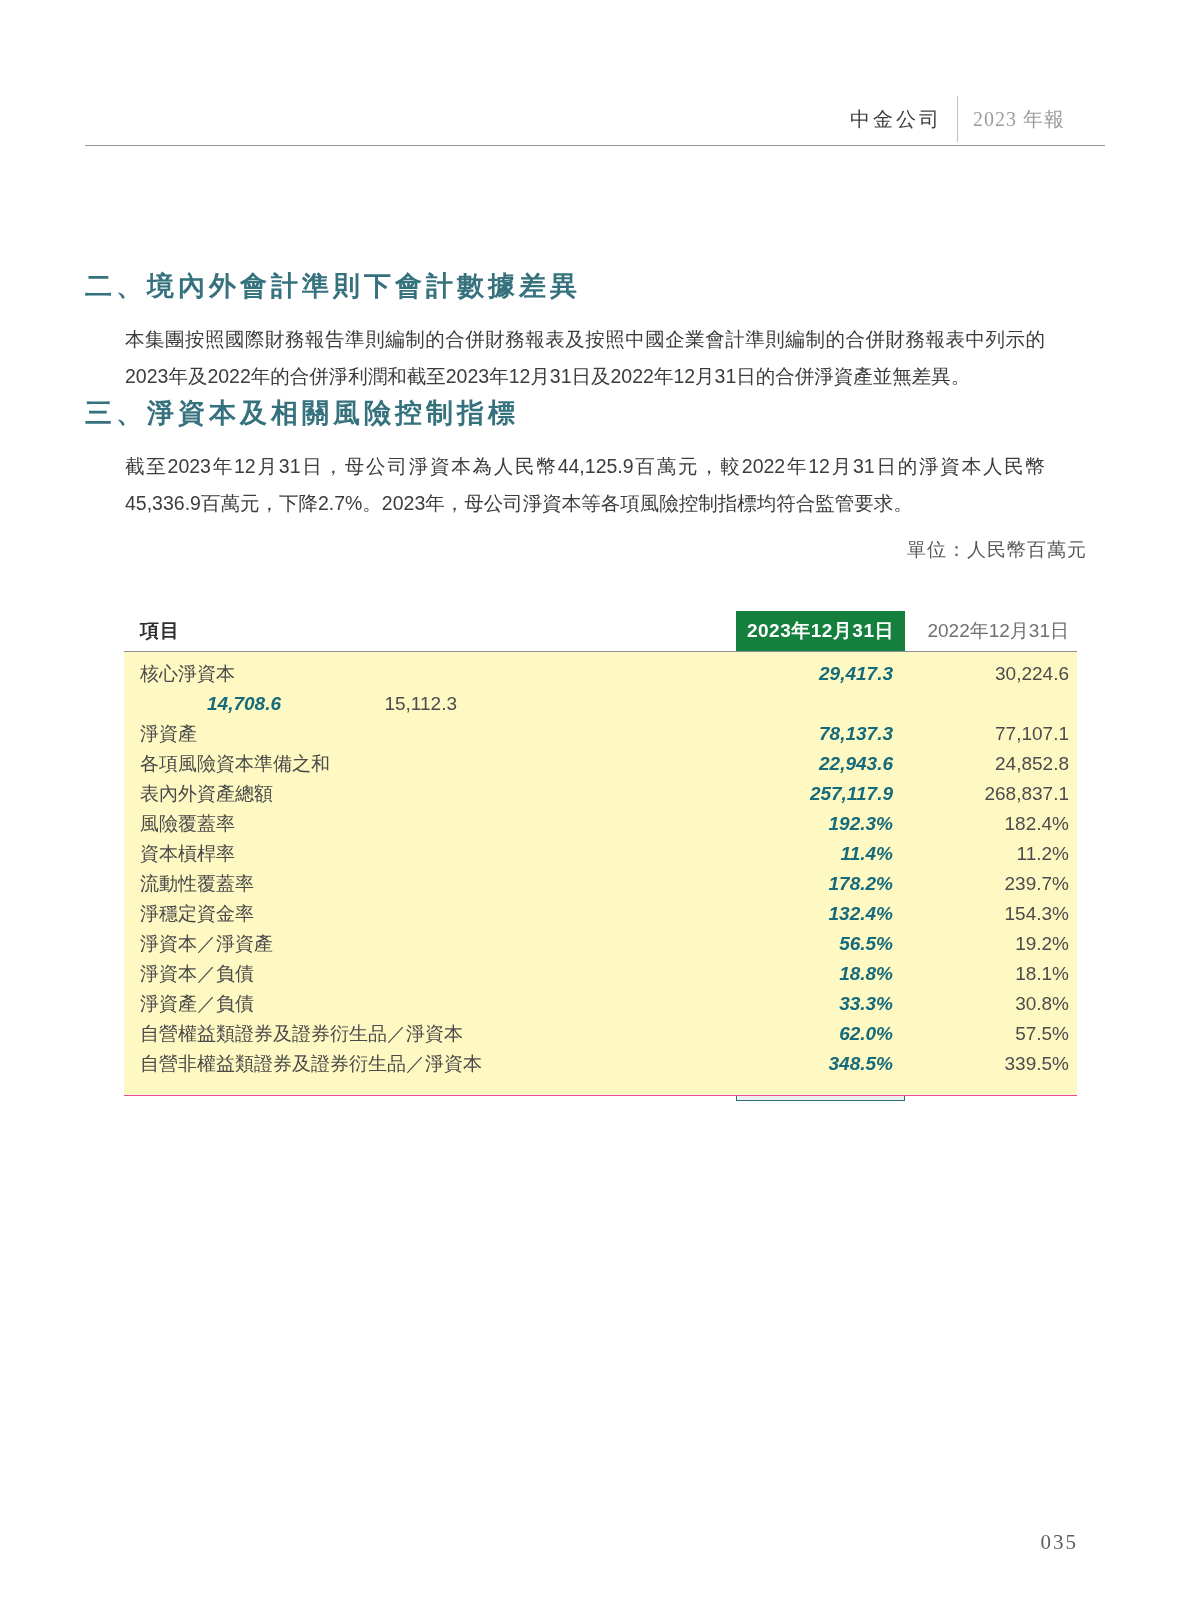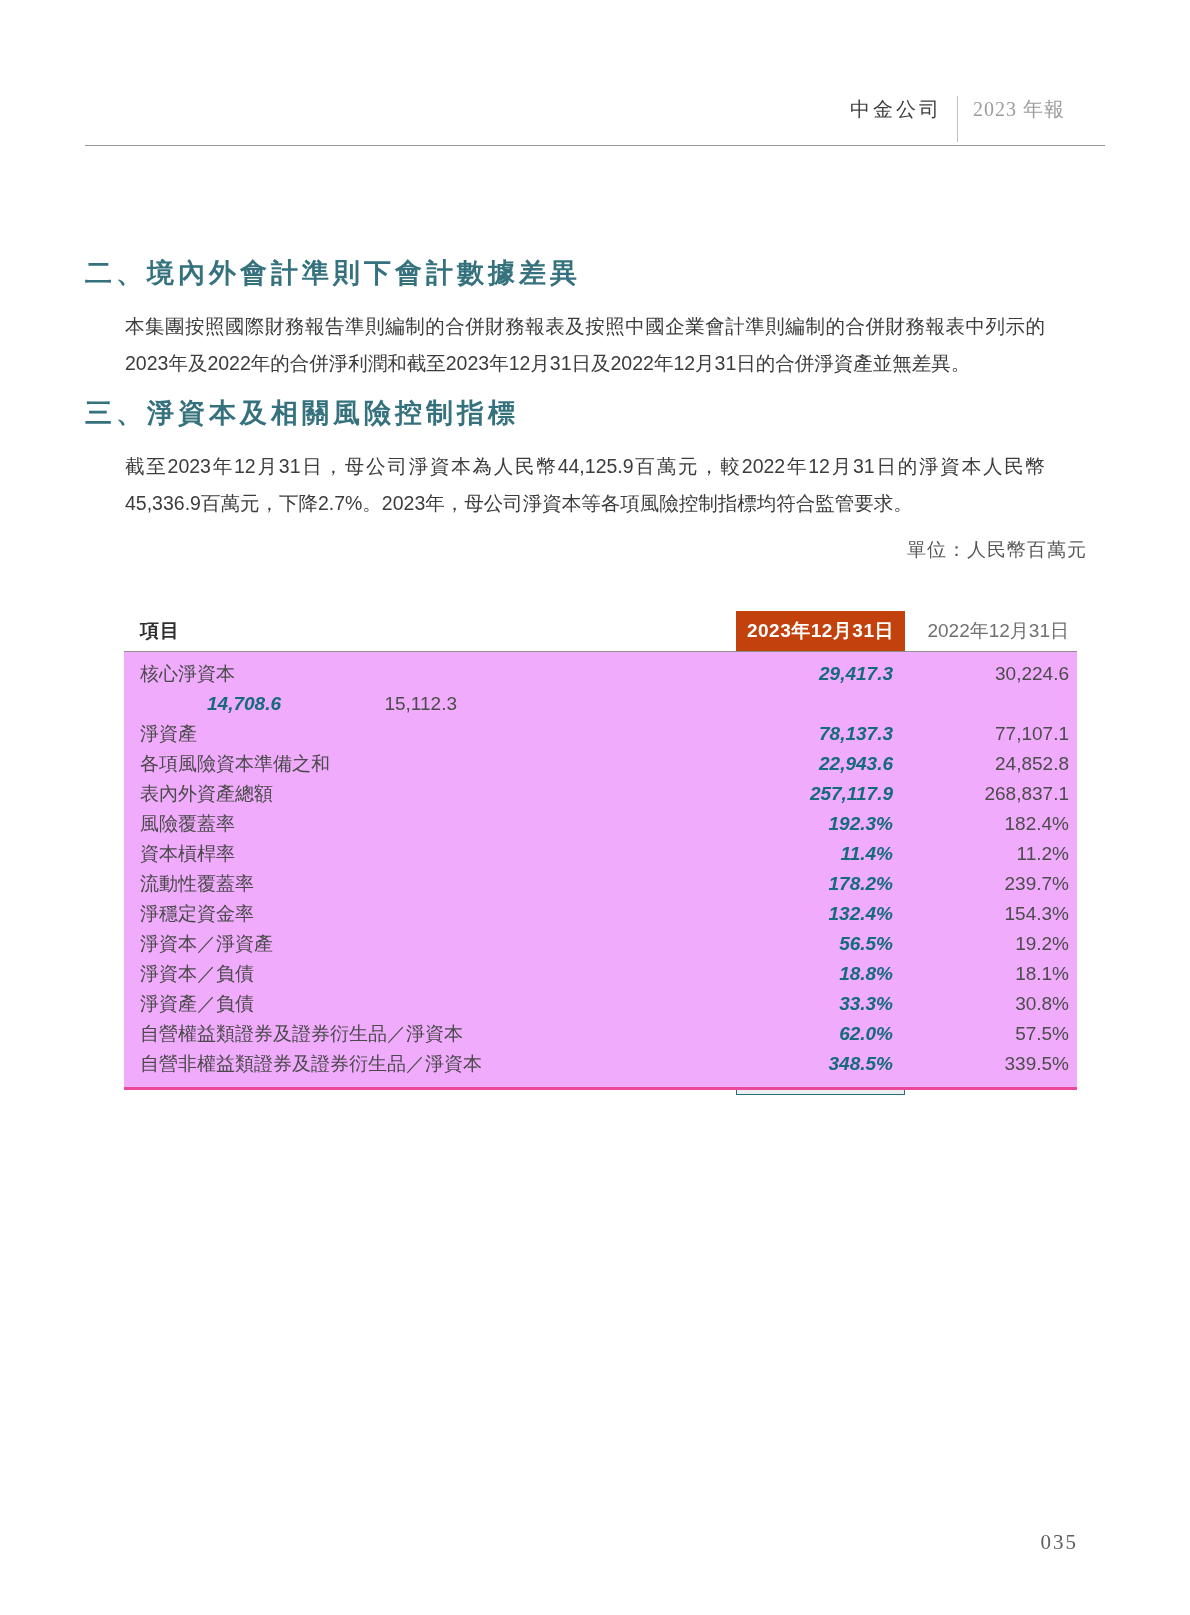--- a/index.html
+++ b/index.html
@@ -5,30 +5,30 @@
   * { margin:0; padding:0; box-sizing:border-box; }
   html,body { background:#ffffff; }
   body {
     width:1190px; height:1615px; position:relative;
     font-family:"Liberation Sans", sans-serif; color:#3a3a3a;
     overflow:hidden;
   }
   
   .hdr-text {
     position:absolute; top:96px; right:125px;
-    display:flex; align-items:flex-start; gap:15px;
+    display:flex; align-items:center; gap:15px;
     font-family:"Liberation Serif", serif; font-size:20px;
   }
   .hdr-company { color:#3e3e3e; letter-spacing:3px; }
   .hdr-divider { width:1px; height:46px; background:#c2c2c2; }
   .hdr-report { color:#9c9c9c; letter-spacing:1px; }
   .hdr-rule { position:absolute; top:145px; left:85px; width:1020px; height:1px; background:#979797; }
   
   .sec { position:absolute; left:85px; width:962px; }
-  .sec-1 { top:255px; }
+  .sec-1 { top:268px; }
   .sec-2 { top:395px; }
   .sec h2 {
     font-family:"Liberation Serif", serif; font-weight:bold;
     font-size:27px; color:#35727e; letter-spacing:4px;
   }
   .sec p {
     margin:17px 0 0 40px; width:920px;
     font-size:19.5px; line-height:37px; color:#3c3c3c;
     text-align:justify;
   }
@@ -45,31 +45,31 @@
   }
   .thead {
     display:flex; height:41px; align-items:stretch;
     border-bottom:1px solid #8f8f8f; position:relative; z-index:1;
   }
   .th-item {
     flex:1; display:flex; align-items:flex-end; padding:0 0 7px 16px;
     font-size:19px; font-weight:bold; color:#2e2e2e; letter-spacing:1px;
   }
   .th-2023 {
-    width:169px; background:#c2410c; color:#ffffff; font-weight:bold;
+    width:169px; background:#15803d; color:#ffffff; font-weight:bold;
     font-size:19px; display:flex; align-items:center; justify-content:center;
     letter-spacing:0.5px;
   }
   .th-2022 {
     width:172px; display:flex; align-items:center; justify-content:flex-end;
     padding-right:8px; color:#6f6f6f; font-size:19px;
   }
   .tbody {
-    background:#f0abfc; border-bottom:3px solid #ec4899;
-    padding:7px 0 8px 0; position:relative; z-index:1;
+    background:#fef9c3; border-bottom:1px solid #ec4899;
+    padding:7px 0 16px 0; position:relative; z-index:1;
   }
   .trow { display:flex; height:30px; align-items:center; }
   .td-label { flex:1; padding-left:16px; font-size:19px; color:#4a4a4a; }
   .td-2023 {
     width:169px; display:flex; align-items:center; justify-content:flex-end;
     padding-right:12px; font-size:19px; font-weight:bold; color:#156a7b;font-style:italic;
   }
   .td-2022 {
     width:172px; display:flex; align-items:center; justify-content:flex-end;
     padding-right:8px; font-size:19px; color:#4c4c4c;

